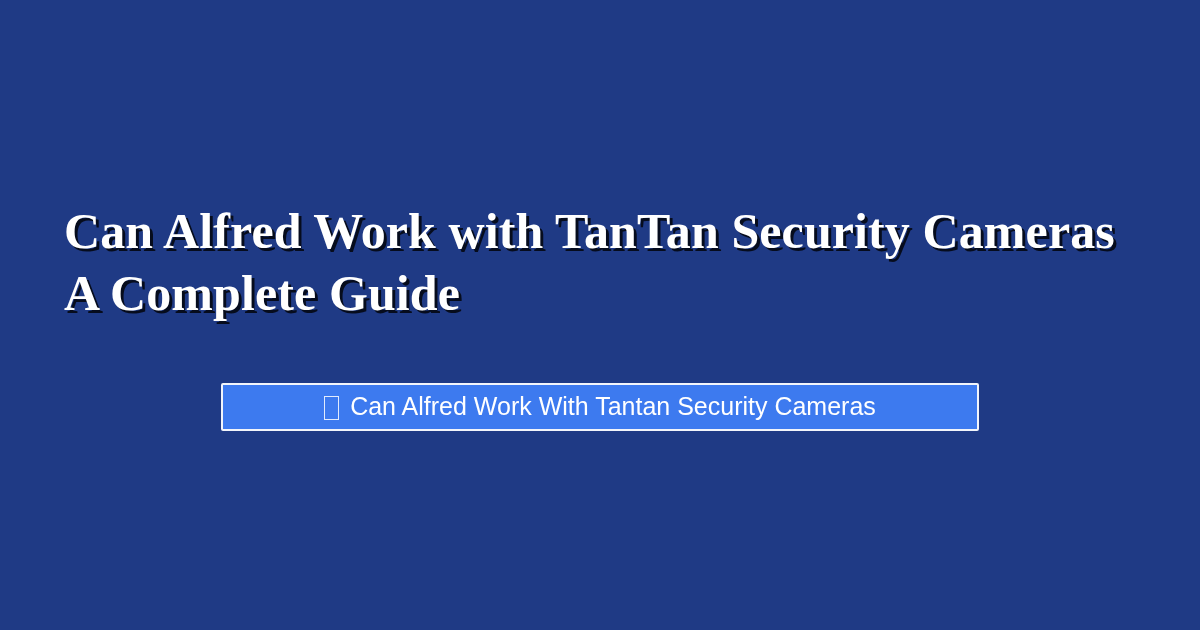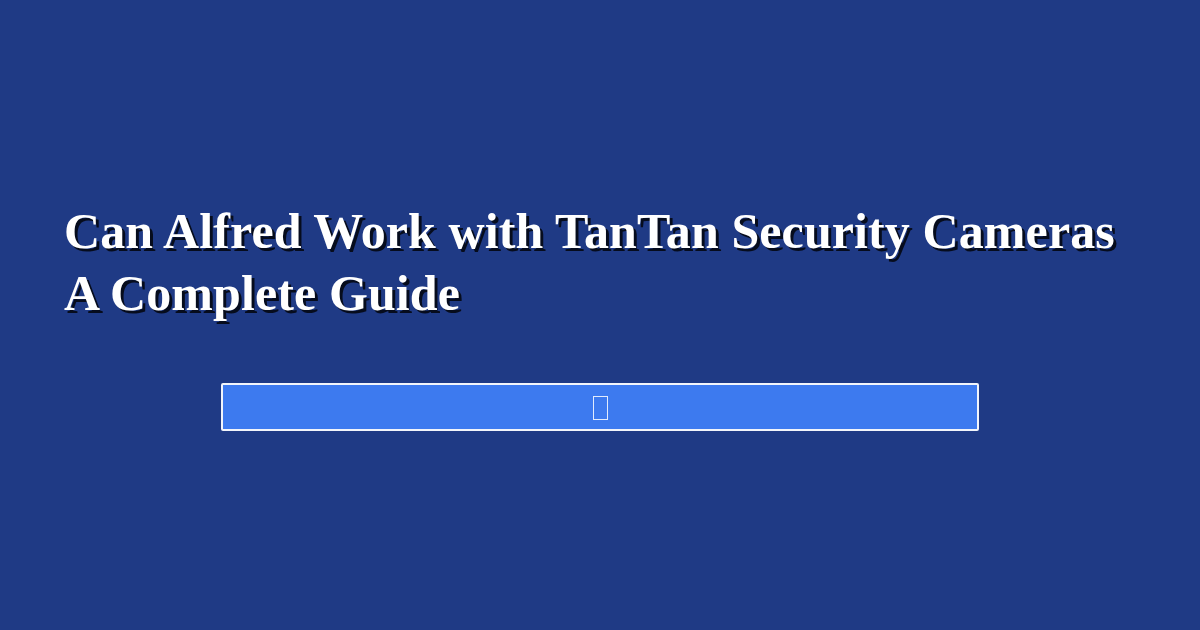--- a/index.html
+++ b/index.html
@@ -89,18 +89,19 @@
 
 <div class="og-card">
 
   <div class="content-stack">
 
     <h1 class="headline">Can Alfred Work with TanTan Security Cameras A Complete Guide</h1>
 
     <div class="badge-row">
       <div class="badge">
         <span class="badge-glyph"></span>
+        <span class="badge-label">Can Alfred Work With Tantan Security Cameras</span>
       </div>
     </div>
 
   </div>
 
 </div>
 
 </body></html>

